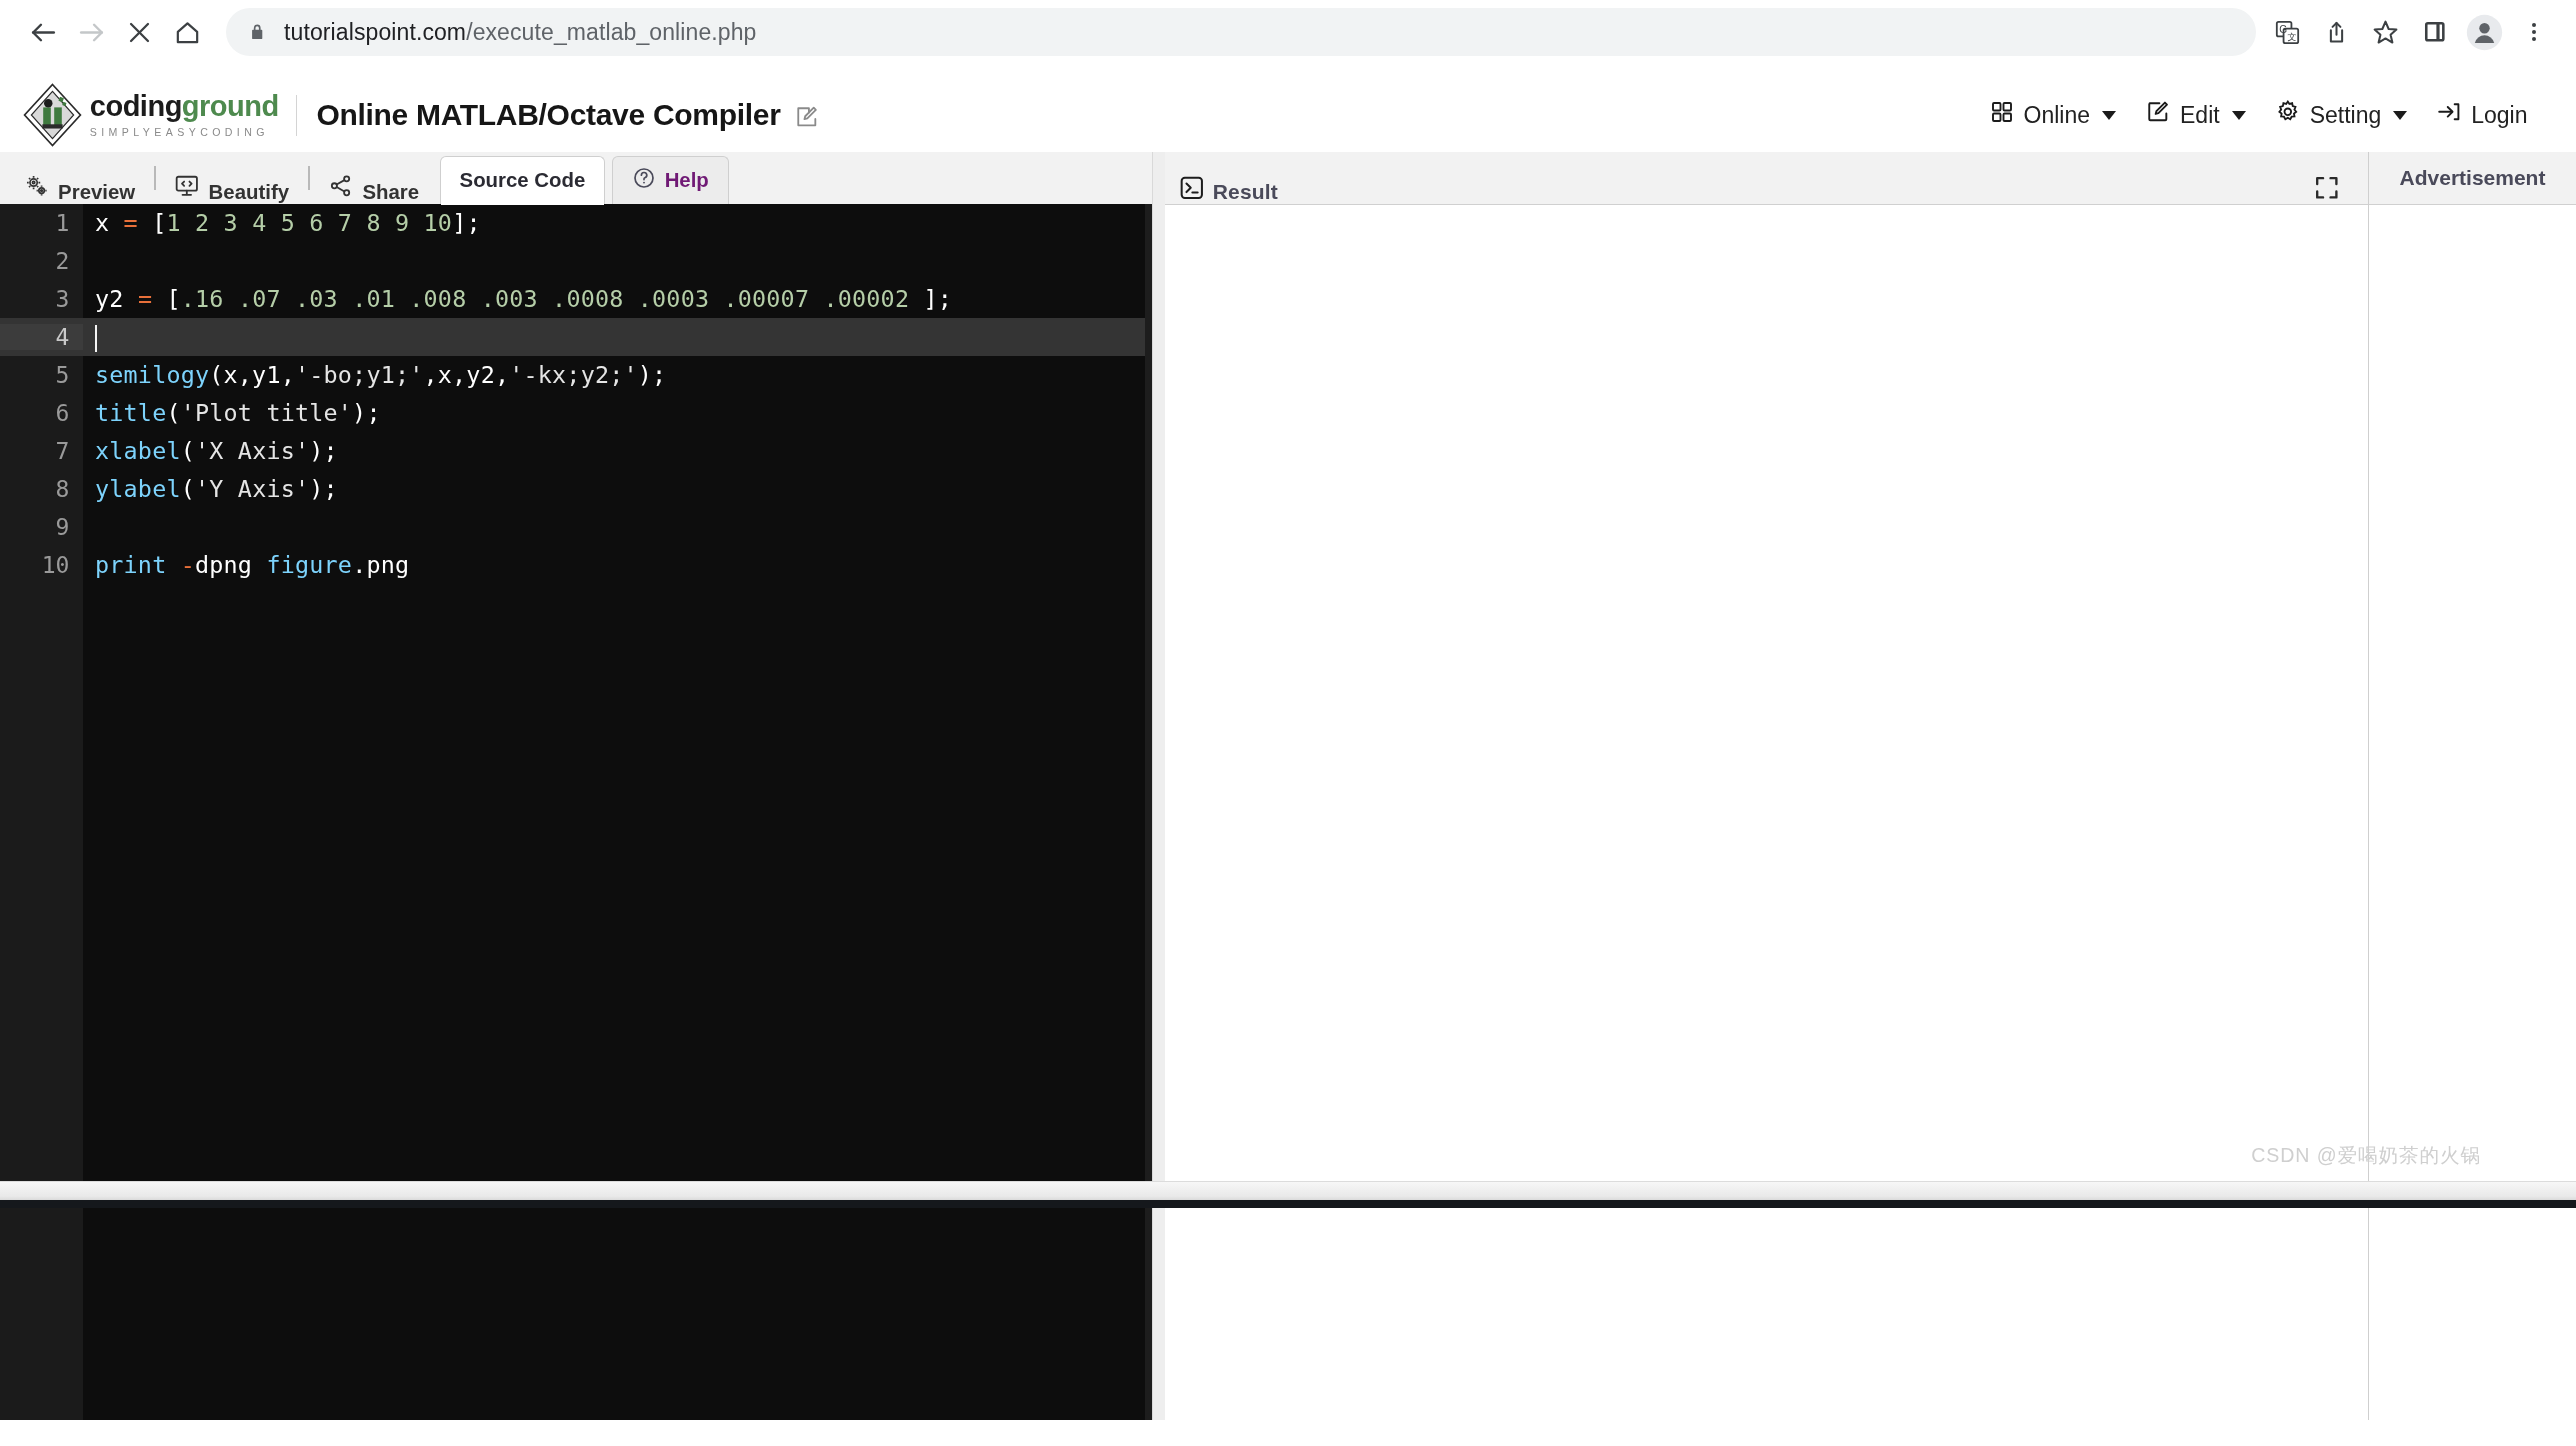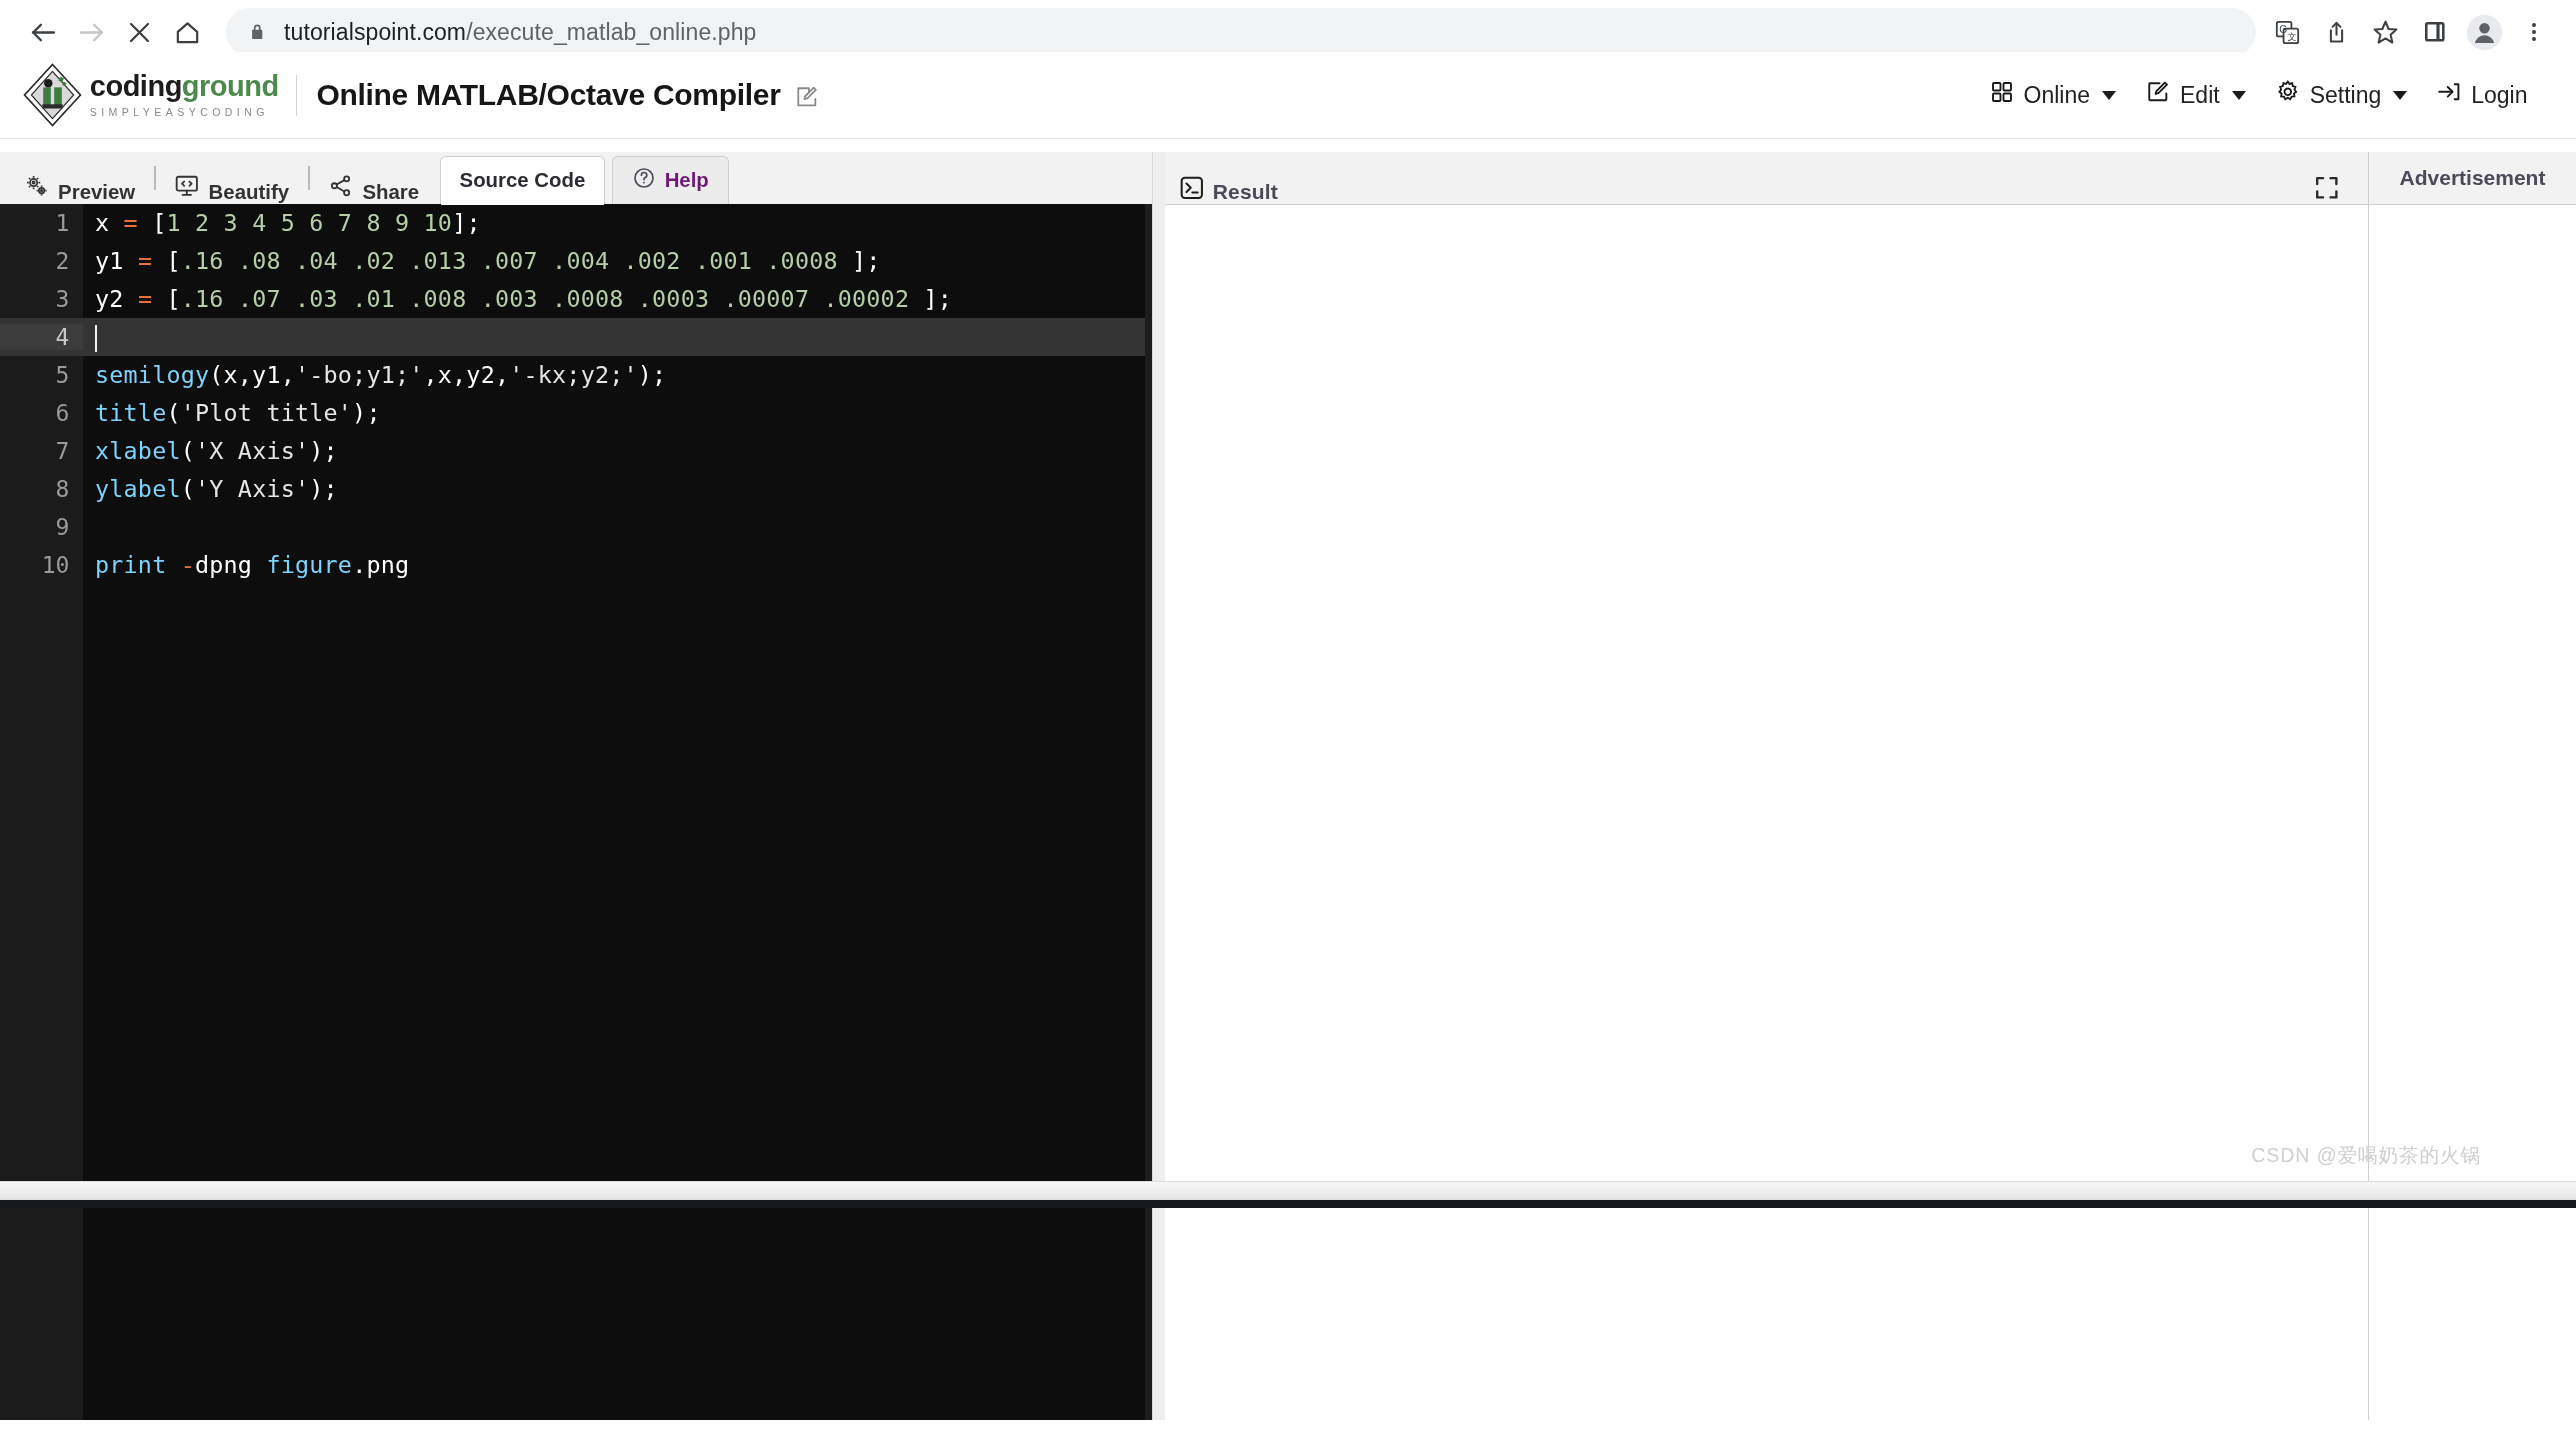--- a/index.html
+++ b/index.html
@@ -38,21 +38,21 @@
   .url-text{
     font-size:23px; color:#202124; white-space:nowrap; letter-spacing:0.1px;
     font-family:"Liberation Sans", sans-serif;
   }
   .url-text .path{ color:#5f6368; }
   .chrome-actions{ display:flex; align-items:center; gap:3.4px; margin-left:8.5px; }
   .chrome-actions .nav-btn{ width:46px; height:46px; }
 
   
   .page-header{
-    position:absolute; left:0; top:52px; width:2576px; height:87px;
+    position:absolute; left:0; top:72px; width:2576px; height:87px;
     background:#ffffff; display:flex; align-items:center; padding:0 22px;
     border-bottom:0.9px solid #e2e2e2;
   }
   .brand{ display:flex; align-items:center; flex:0 0 auto; }
   .brand-logo{ width:61px; height:66px; position:relative; margin-right:6.8px; }
   .brand-text{ display:flex; flex-direction:column; justify-content:center; }
   .brand-name{ font-size:29px; font-weight:bold; letter-spacing:-0.5px; line-height:1; }
   .brand-name .c1{ color:#1c1c1c; }
   .brand-name .c2{ color:#4e8a4e; }
   .brand-tag{
@@ -450,21 +450,20 @@
 
   <div class="editor">
     <div class="gutter"></div>
     <div class="code-area" id="code-area">
         <div class="code-line">
           <div class="ln">1</div>
           <div class="src"><span class="tk-var">x</span><span> </span><span class="tk-op">=</span><span> </span><span class="tk-punc">[</span><span class="tk-num">1 2 3 4 5 6 7 8 9 10</span><span class="tk-punc">];</span></div>
         </div>
         <div class="code-line">
           <div class="ln">2</div>
-          <div class="src"><span class="tk-var">y1</span><span> </span><span class="tk-op">=</span><span> </span><span class="tk-punc">[</span><span class="tk-num">.16 .08 .04 .02 .013 .007 .004 .002 .001 .0008 </span><span class="tk-punc">];</span></div>
         </div>
         <div class="code-line">
           <div class="ln">3</div>
           <div class="src"><span class="tk-var">y2</span><span> </span><span class="tk-op">=</span><span> </span><span class="tk-punc">[</span><span class="tk-num">.16 .07 .03 .01 .008 .003 .0008 .0003 .00007 .00002 </span><span class="tk-punc">];</span></div>
         </div>
         <div class="code-line active">
           <div class="ln">4</div>
           <div class="src"><span class="cursor"></span></div>
         </div>
         <div class="code-line">

